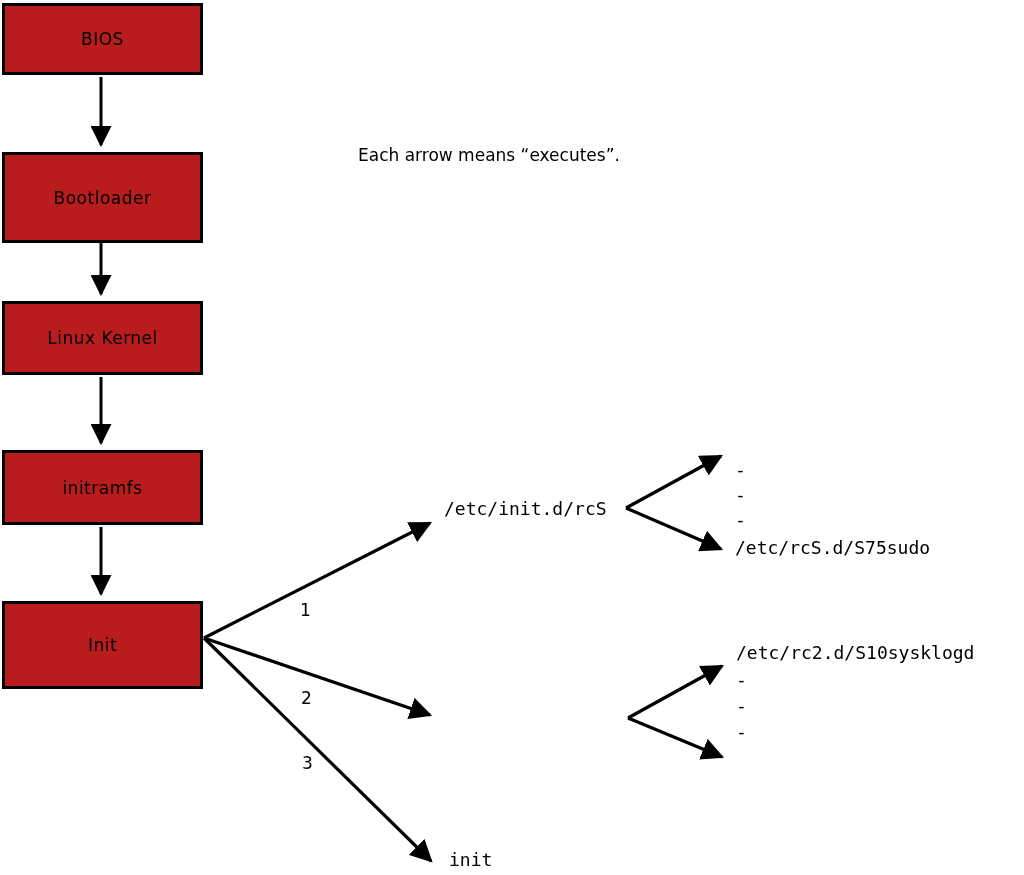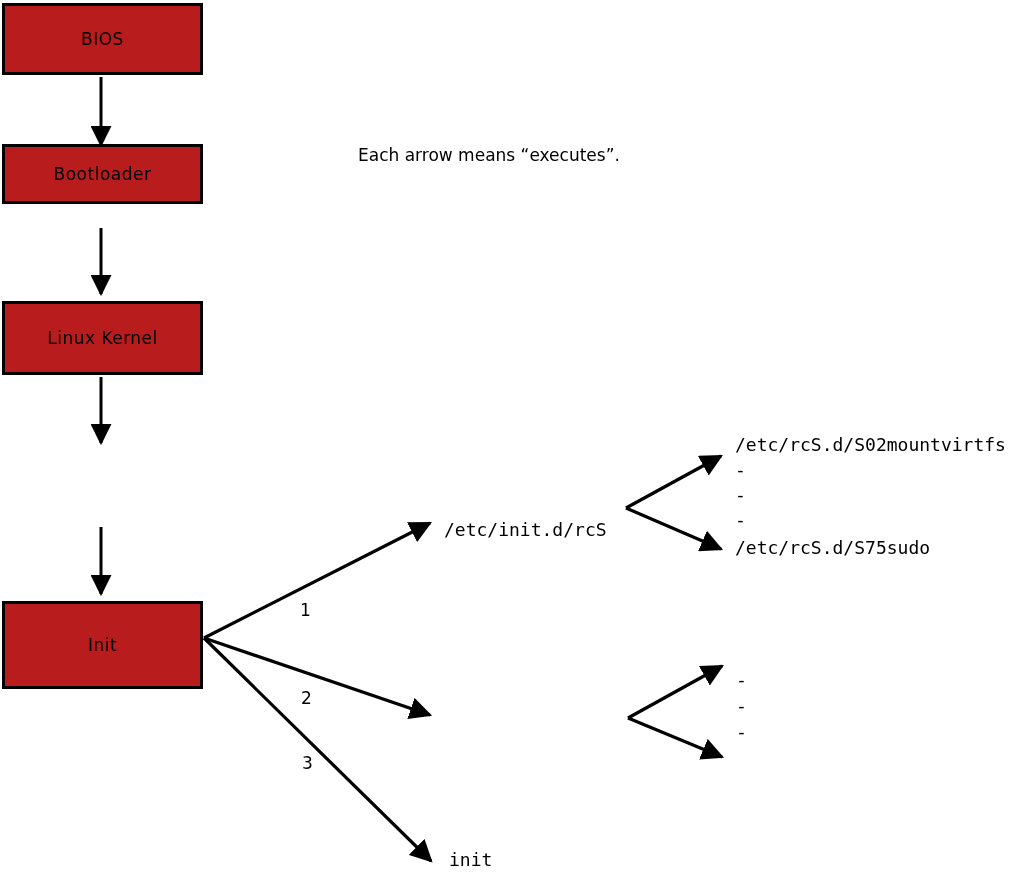--- a/index.html
+++ b/index.html
@@ -77,40 +77,43 @@
 
     <line x1="628" y1="718" x2="722" y2="666" stroke="#000" stroke-width="3.2" marker-end="url(#ah)"></line>
     <line x1="628" y1="718" x2="722" y2="757" stroke="#000" stroke-width="3.2" marker-end="url(#ah)"></line>
   </svg>
 
   <div class="sans-label" style="left:358px; top:102px;">Each arrow means “executes”.</div>
 
   <div class="node-box" style="top:3px;   height:72px;">
     <span>BIOS</span>
   </div>
-  <div class="node-box" style="top:144px; height:60px;">
+  <div class="node-box" style="top:152px; height:91px;">
     <span>Bootloader</span>
   </div>
   <div class="node-box" style="top:301px; height:74px;">
     <span>Linux Kernel</span>
+  </div>
+  <div class="node-box" style="top:450px; height:75px;">
+    <span>initramfs</span>
   </div>
   <div class="node-box" style="top:601px; height:88px;">
     <span>Init</span>
   </div>
 
   <div class="sans-label" style="left:300px; top:557px;">1</div>
   <div class="sans-label" style="left:301px; top:645px;">2</div>
   <div class="sans-label" style="left:302px; top:710px;">3</div>
 
-  <div class="mono-label" style="left:444px; top:518px;">/etc/init.d/rcS</div>
+  <div class="mono-label" style="left:444px; top:497px;">/etc/init.d/rcS</div>
   <div class="mono-label" style="left:449px; top:848px;">init</div>
 
-  <div class="mono-label" style="left:735px; top:433px;">/etc/rcS.d/S02mountvirtfs</div>
   <div class="mono-label" style="left:735px; top:458px;">-</div>
   <div class="mono-label" style="left:735px; top:483px;">-</div>
   <div class="mono-label" style="left:735px; top:508px;">-</div>
   <div class="mono-label" style="left:735px; top:536px;">/etc/rcS.d/S75sudo</div>
 
+  <div class="mono-label" style="left:736px; top:641px;">/etc/rc2.d/S10sysklogd</div>
   <div class="mono-label" style="left:736px; top:668px;">-</div>
   <div class="mono-label" style="left:736px; top:694px;">-</div>
   <div class="mono-label" style="left:736px; top:720px;">-</div>
 
 </div>
 
 </body></html>

